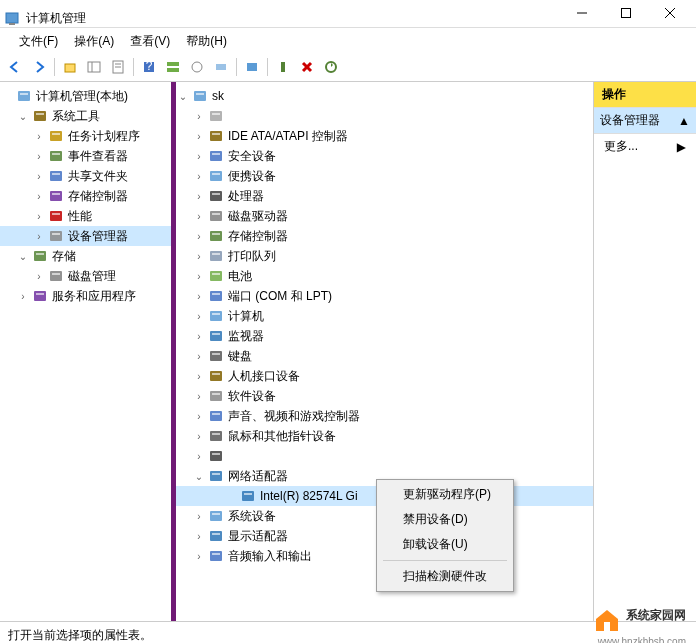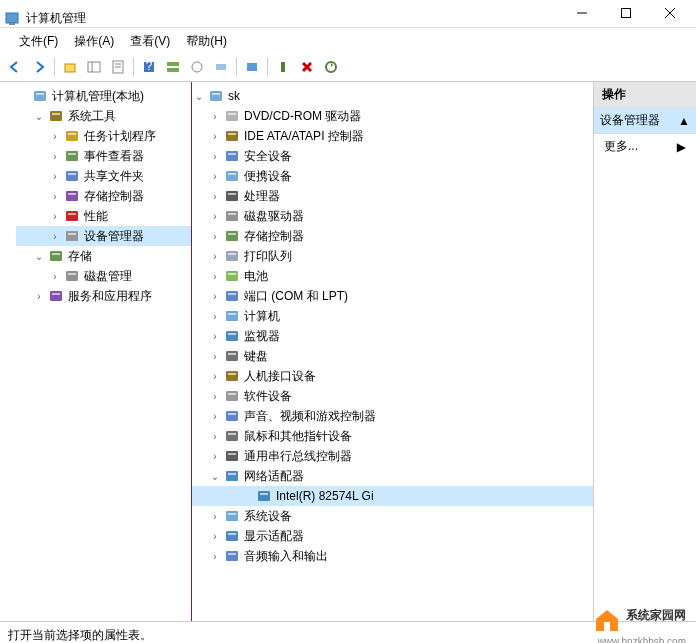--- a/index.html
+++ b/index.html
@@ -8,24 +8,24 @@
 .titlebar .icon { width: 16px; height: 16px; margin-right: 6px; }
 .titlebar .title { flex: 1; }
 .titlebar .controls { display: flex; }
 .titlebar .controls div { width: 44px; height: 28px; display: flex; align-items: center; justify-content: center; cursor: pointer; }
 .menubar { height: 24px; display: flex; align-items: flex-end; padding: 0 11px; }
 .menubar span { padding: 2px 8px; cursor: pointer; }
 .toolbar { height: 30px; display: flex; align-items: center; padding: 0 4px; border-bottom: 1px solid #ccc; gap: 2px; }
 .toolbar .tbtn { width: 22px; height: 22px; display: flex; align-items: center; justify-content: center; cursor: pointer; border: 1px solid transparent; }
 .toolbar .sep { width: 1px; height: 18px; background: #ccc; margin: 0 2px; }
 .main { display: flex; height: calc(100% - 28px - 24px - 30px - 22px); }
-.left { width: 176px; border-right: 1px solid #701a75; overflow: auto; padding: 4px 0; margin-left: 16px; }
+.left { width: 176px; border-right: 5px solid #701a75; overflow: auto; padding: 4px 0; }
 .center { flex: 1; border-right: 1px solid #ccc; overflow: auto; padding: 4px 0; position: relative; }
 .right { width: 102px; overflow: hidden; }
-.right .hdr { background: #e5e5e5; padding: 4px 8px; font-weight: bold; border-bottom: 1px solid #ddd; }
+.right .hdr { background: #fde047; padding: 4px 8px; font-weight: bold; border-bottom: 1px solid #ddd; }
 .right .sel { background: #cce8ff; padding: 4px 6px; border-bottom: 1px solid #ddd; display: flex; justify-content: space-between; align-items: center; }
 .right .more { padding: 4px 10px; display: flex; justify-content: space-between; align-items: center; cursor: pointer; }
 .tree-item { display: flex; align-items: center; height: 20px; padding-right: 4px; cursor: pointer; white-space: nowrap; }
 .tree-item.selected { background: #cce8ff; }
 .twisty { width: 14px; text-align: center; color: #666; font-size: 10px; }
 .ticon { width: 16px; height: 16px; margin: 0 4px 0 2px; display: inline-flex; align-items: center; justify-content: center; }
 .statusbar { height: 28px; border-top: 1px solid #ccc; padding: 2px 8px; display: flex; align-items: center; }
 .ctx-menu { position: absolute; background: #f0f0f0; border: 1px solid #a0a0a0; box-shadow: 2px 2px 4px rgba(0,0,0,.3); padding: 2px; z-index: 100; }
 .ctx-menu .mi { padding: 4px 20px 4px 24px; cursor: pointer; white-space: nowrap; }
 .ctx-menu .msep { height: 1px; background: #ccc; margin: 3px 4px; }
@@ -280,21 +280,20 @@
           <span>sk</span>
         </div>
         <div class="tree-item" style="padding-left: 16px;">
           <span class="twisty">›</span>
           <span class="ticon">
             <svg width="16" height="16">
               <rect x="2" y="3" width="12" height="10" rx="1" fill="#a6a6a6" opacity="0.85"></rect>
               <rect x="4" y="5" width="8" height="2" fill="#fff" opacity="0.6"></rect>
             </svg>
           </span>
-          <span>DVD/CD-ROM 驱动器</span>
         </div>
         <div class="tree-item" style="padding-left: 16px;">
           <span class="twisty">›</span>
           <span class="ticon">
             <svg width="16" height="16">
               <rect x="2" y="3" width="12" height="10" rx="1" fill="#806000" opacity="0.85"></rect>
               <rect x="4" y="5" width="8" height="2" fill="#fff" opacity="0.6"></rect>
             </svg>
           </span>
           <span>IDE ATA/ATAPI 控制器</span>
@@ -450,21 +449,20 @@
           <span>鼠标和其他指针设备</span>
         </div>
         <div class="tree-item" style="padding-left: 16px;">
           <span class="twisty">›</span>
           <span class="ticon">
             <svg width="16" height="16">
               <rect x="2" y="3" width="12" height="10" rx="1" fill="#404040" opacity="0.85"></rect>
               <rect x="4" y="5" width="8" height="2" fill="#fff" opacity="0.6"></rect>
             </svg>
           </span>
-          <span>通用串行总线控制器</span>
         </div>
         <div class="tree-item" style="padding-left: 16px;">
           <span class="twisty">⌄</span>
           <span class="ticon">
             <svg width="16" height="16">
               <rect x="2" y="3" width="12" height="10" rx="1" fill="#2e75b6" opacity="0.85"></rect>
               <rect x="4" y="5" width="8" height="2" fill="#fff" opacity="0.6"></rect>
             </svg>
           </span>
           <span>网络适配器</span>
@@ -502,20 +500,27 @@
         <div class="tree-item" style="padding-left: 16px;">
           <span class="twisty">›</span>
           <span class="ticon">
             <svg width="16" height="16">
               <rect x="2" y="3" width="12" height="10" rx="1" fill="#4472c4" opacity="0.85"></rect>
               <rect x="4" y="5" width="8" height="2" fill="#fff" opacity="0.6"></rect>
             </svg>
           </span>
           <span>音频输入和输出</span>
         </div>
+      </div>
+    <div class="ctx-menu" id="ctx" style="left:200px; top:397px;">
+        <div class="mi">更新驱动程序(P)</div>
+        <div class="mi">禁用设备(D)</div>
+        <div class="mi">卸载设备(U)</div>
+        <div class="msep"></div>
+        <div class="mi">扫描检测硬件改</div>
       </div>
   </div>
 
   <div class="right">
     <div class="hdr">操作</div>
     <div class="sel">
       <span>设备管理器</span>
       <span>▲</span>
     </div>
     <div class="more">

